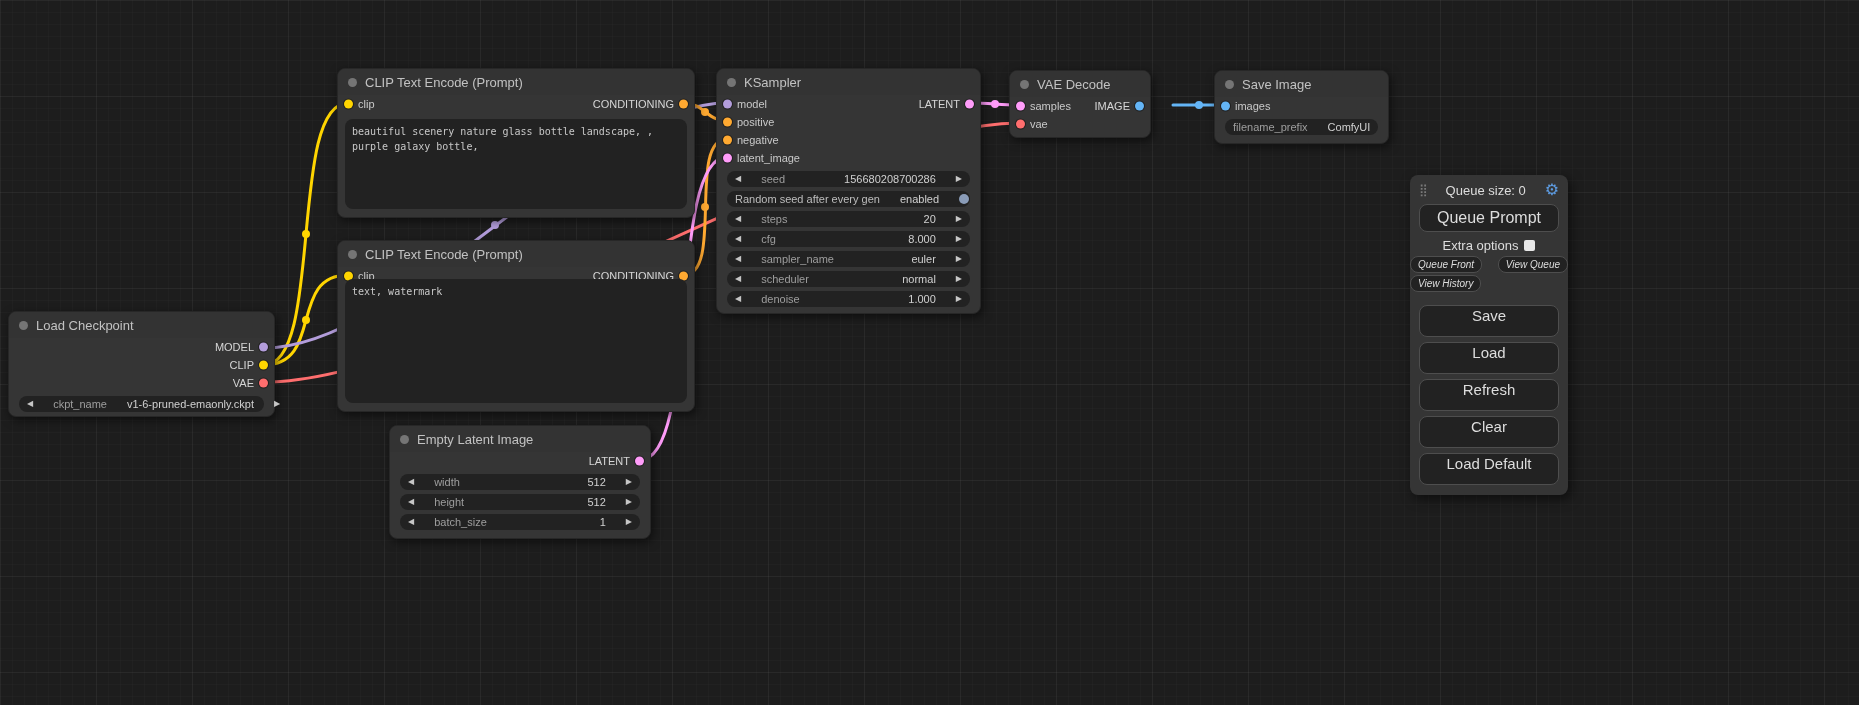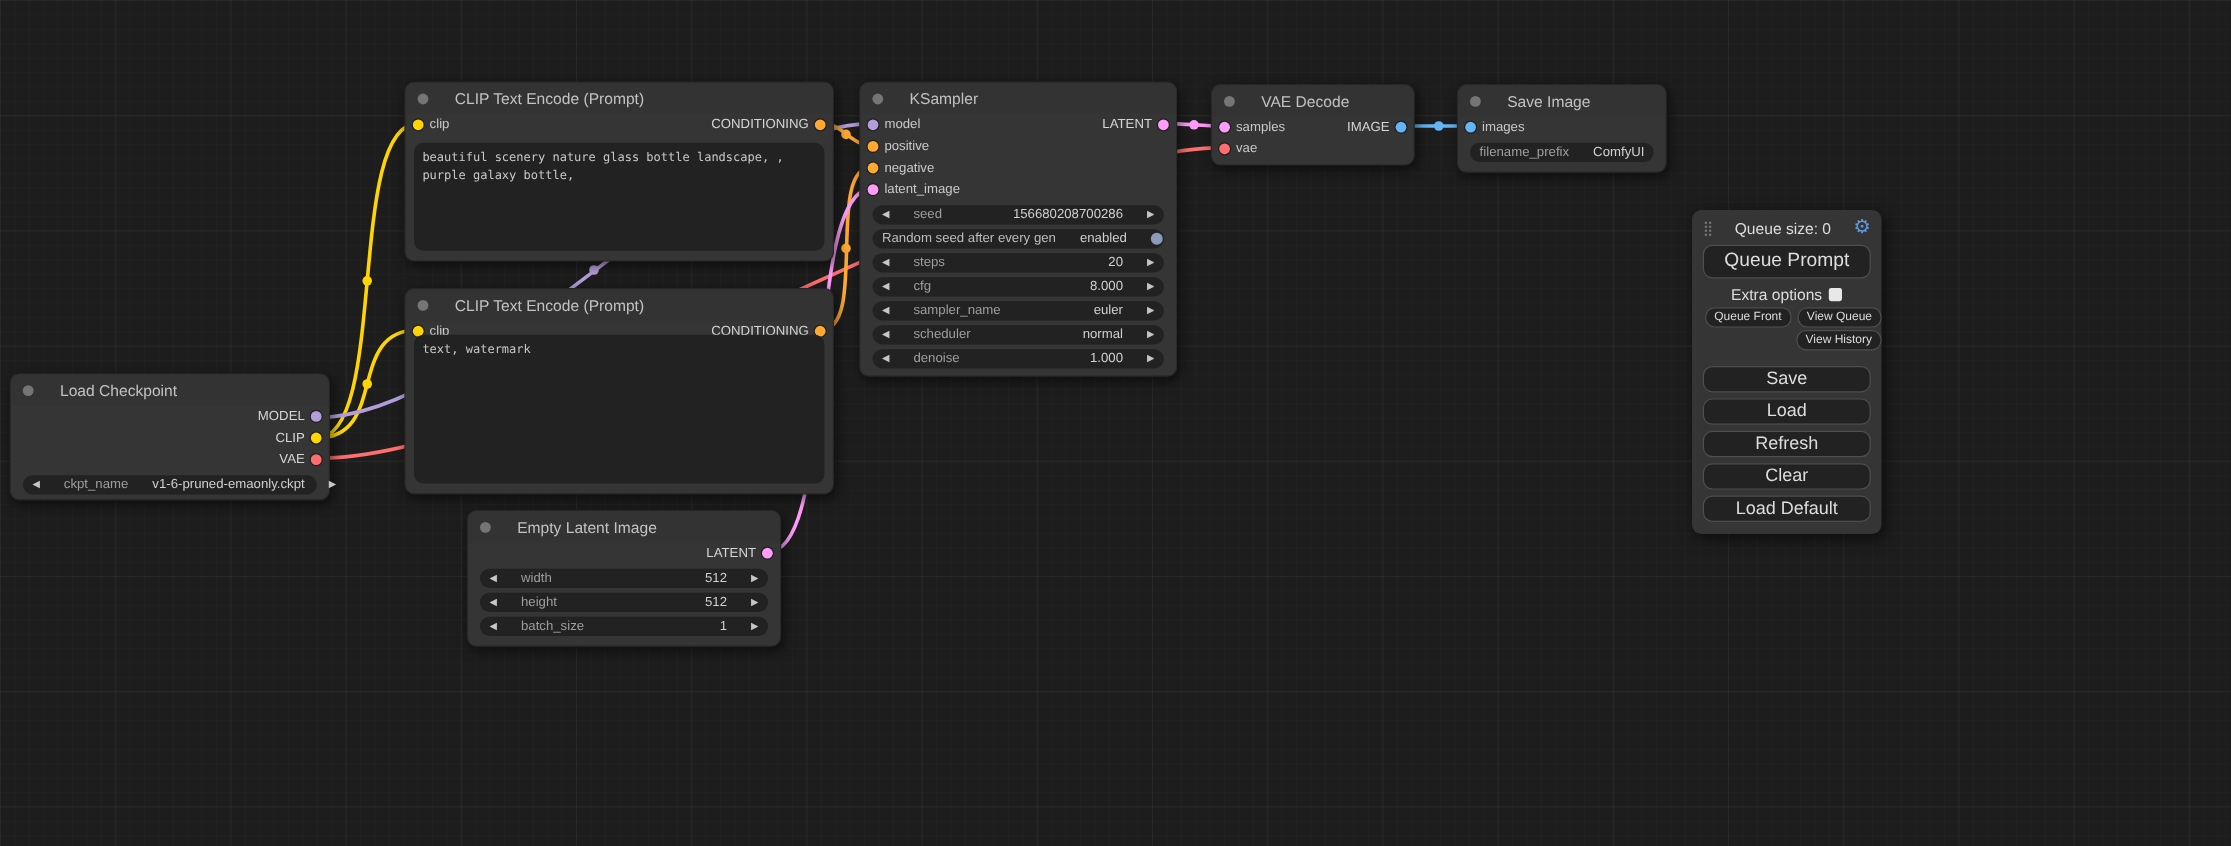--- a/index.html
+++ b/index.html
@@ -16,21 +16,21 @@
   }
   #links{position:absolute;left:0;top:0;z-index:0;pointer-events:none;}
   #links path{fill:none;stroke-width:3;stroke-linecap:round;}
 
   .node{
     position:absolute;z-index:1;background:#353535;border:1px solid #272727;
     border-radius:8px;box-shadow:2px 3px 10px rgba(0,0,0,.55);
     color:#bbb;box-sizing:border-box;
   }
   .ntitle{
-    height:26px;display:flex;align-items:center;gap:22px;padding:0 10px;
+    height:26px;display:flex;align-items:center;gap:8px;padding:0 10px;
     font-size:13px;color:#c2c2c2;background:#333;border-radius:7px 7px 0 0;
     white-space:nowrap;
   }
   .cdot{width:9px;height:9px;border-radius:50%;background:#757575;flex:0 0 auto;}
 
   .srow{position:relative;height:18px;font-size:11px;text-decoration:underline;}
   .slot-dot{position:absolute;top:50%;transform:translateY(-50%);width:9px;height:9px;border-radius:50%;box-shadow:0 0 0 1px rgba(0,0,0,.4);}
   .in .slot-dot{left:6px;}
   .out .slot-dot{right:6px;}
   .in-label{position:absolute;left:20px;top:50%;transform:translateY(-50%);color:#c9c9c9;white-space:nowrap;}
@@ -54,42 +54,42 @@
     border-radius:8px;color:#c8c8c8;font-family:"DejaVu Sans Mono",monospace;
     font-size:10px;line-height:1.5;padding:5px 7px;box-sizing:border-box;overflow:hidden;
   }
 
   
   #n-checkpoint{left:8px;top:311px;width:267px;height:106px;}
   #n-clip-pos{left:337px;top:68px;width:358px;height:150px;}
   #n-clip-neg{left:337px;top:240px;width:358px;height:172px;}
   #n-latent{left:389px;top:425px;width:262px;height:114px;}
   #n-ksampler{left:716px;top:68px;width:265px;height:246px;}
-  #n-vae{left:1009px;top:70px;width:170px;height:68px;}
+  #n-vae{left:1009px;top:70px;width:142px;height:68px;}
   #n-save{left:1214px;top:70px;width:175px;height:74px;}
   #n-clip-pos .prompt{top:50px;}
   #n-clip-neg .prompt{top:38px;}
 
   
   #menu{
     position:absolute;left:1410px;top:175px;width:158px;z-index:2;
     background:#353535;border-radius:8px;box-shadow:3px 4px 12px rgba(0,0,0,.55);
     padding:4px 0 10px;box-sizing:border-box;
   }
   .mhead{display:flex;align-items:center;gap:6px;padding:3px 9px 1px;}
   .drag{color:#7a7a7a;font-size:12px;letter-spacing:-1px;}
   .qsize{flex:1;text-align:center;color:#ddd;font-size:13px;}
   .gear{color:#5d9be0;font-size:16px;line-height:1;}
   .btn{background:#222;border:1px solid #4e4e4e;border-radius:8px;color:#ddd;text-align:center;cursor:pointer;box-sizing:border-box;}
   .btn-queue{margin:5px 9px 2px;height:28px;line-height:26px;font-size:16px;}
   .extra{display:flex;align-items:center;justify-content:center;gap:6px;color:#ddd;font-size:13px;margin:6px 0 3px;}
   .chk{width:11px;height:11px;background:#e8e8e8;border-radius:2px;}
-  .small-row{display:flex;justify-content:flex-end;gap:5px;margin:2px 0;}
+  .small-row{display:flex;justify-content:space-between;gap:5px;margin:2px 0;font-style:italic;}
   .btn-small{font-size:10px;padding:2px 7px;line-height:1.1;}
-  .btn-med{margin:5px 9px 0;height:22px;line-height:20px;font-size:15px;}
+  .btn-med{margin:5px 9px 0;height:32px;line-height:20px;font-size:15px;}
   .gap-top{margin-top:13px;}
 </style>
 </head>
 <body>
 
 <svg id="links" width="1859" height="705">
   <path d="M264,365 C324,365 288,103 348,103" stroke="#FFD500"></path>
   <path d="M264,365 C324,365 288,275 348,275" stroke="#FFD500"></path>
   <path d="M264,348 C404,348 587,103 727,103" stroke="#B39DDB"></path>
   <path d="M264,382 C454,382 830,123 1020,123" stroke="#FF6E6E"></path>

